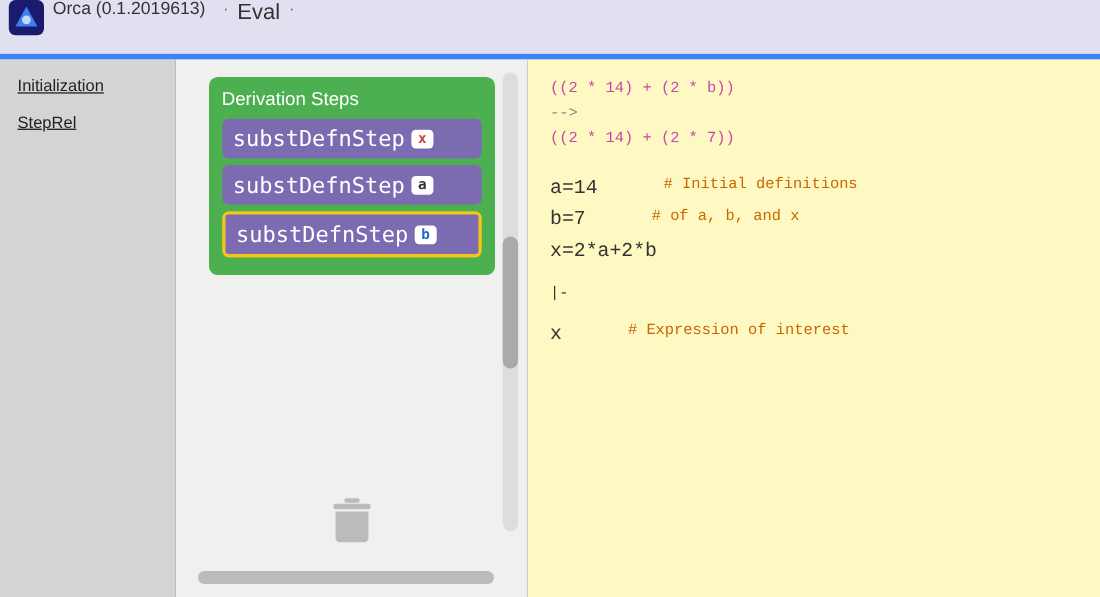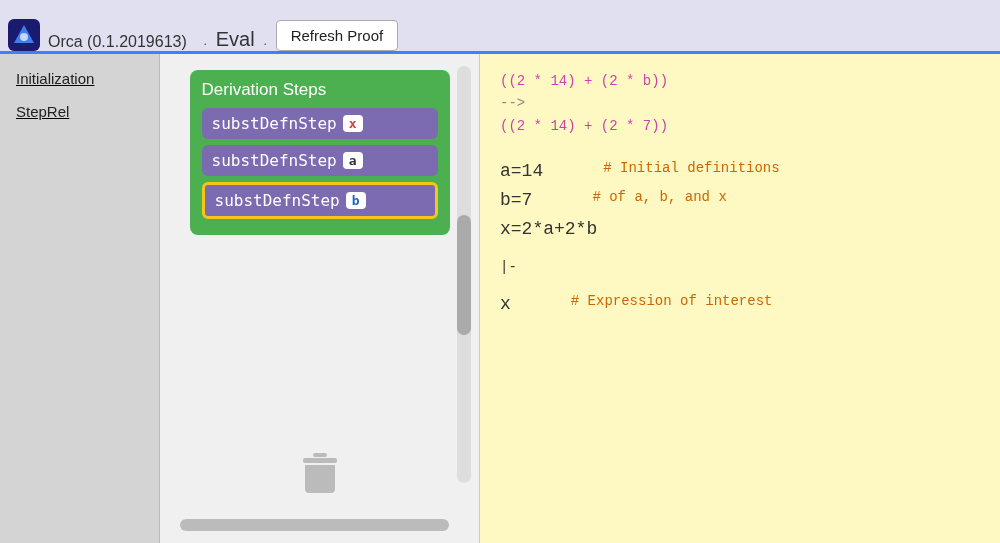--- a/index.html
+++ b/index.html
@@ -9,23 +9,23 @@
       width: 1000px;
       height: 543px;
       overflow: hidden;
       display: flex;
       flex-direction: column;
     }
 
     
     #titlebar {
       background: #e0e0f0;
-      border-bottom: 3px solid #3b82f6;
-      display: flex;
-      align-items: flex-end;
+      border-bottom: 5px solid #3b82f6;
+      display: flex;
+      align-items: flex-start;
       padding: 0 8px;
       height: 54px;
       gap: 8px;
     }
     #app-logo {
       width: 32px;
       height: 32px;
       background: #1a1a6e;
       border-radius: 6px;
       display: flex;
@@ -111,21 +111,21 @@
       display: flex;
       align-items: center;
       gap: 6px;
     }
     .step-item.highlighted {
       border: 3px solid #f5c518;
       background: #7c6bb0;
     }
     .step-label {
       color: white;
-      font-size: 16px;
+      font-size: 20px;
       font-family: monospace;
     }
     .step-badge {
       background: white;
       color: #333;
       border-radius: 4px;
       padding: 1px 6px;
       font-size: 13px;
       font-weight: bold;
       font-family: monospace;
@@ -261,21 +261,20 @@
   <div id="app-logo">
     <svg width="24" height="24" viewBox="0 0 24 24">
       <polygon points="12,2 22,20 2,20" fill="#4488ff" opacity="0.9"></polygon>
       <circle cx="12" cy="14" r="4" fill="white" opacity="0.7"></circle>
     </svg>
   </div>
   <span id="app-title">Orca (0.1.2019613)</span>
   <span style="color:#666;font-size:15px;">·</span>
   <span style="font-size:20px;color:#333;">Eval</span>
   <span style="color:#666;font-size:15px;">·</span>
-  <button id="refresh-btn">Refresh Proof</button>
 </div>
 
 <div id="main">
 
   <div id="sidebar">
     <div class="sidebar-item">Initialization</div>
     <div class="sidebar-item">StepRel</div>
   </div>
 
   <div id="left-panel">

